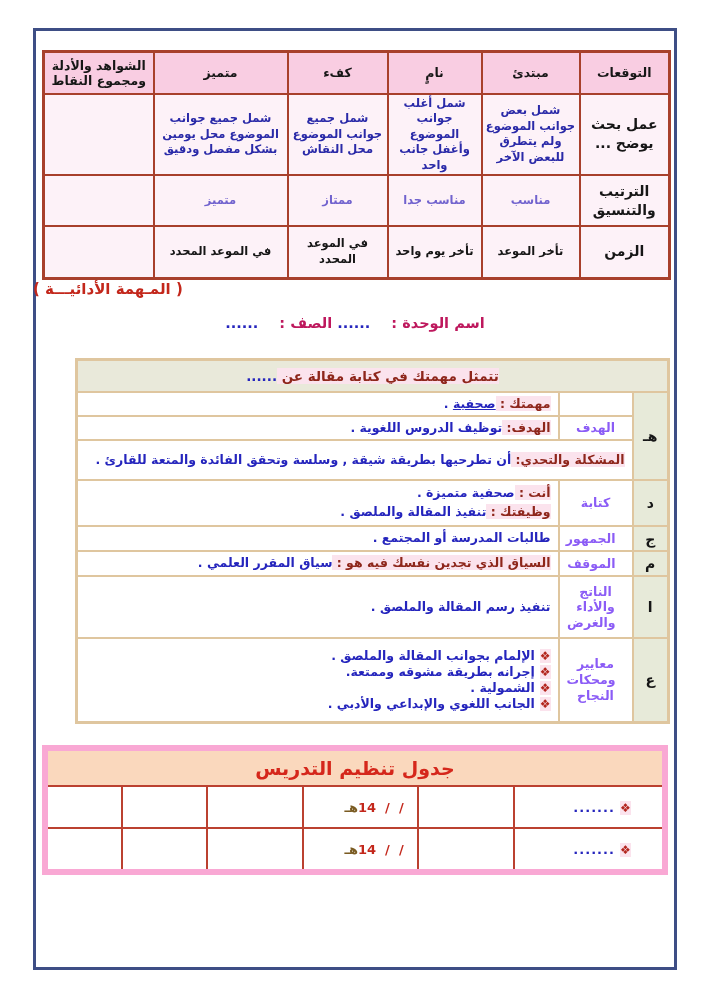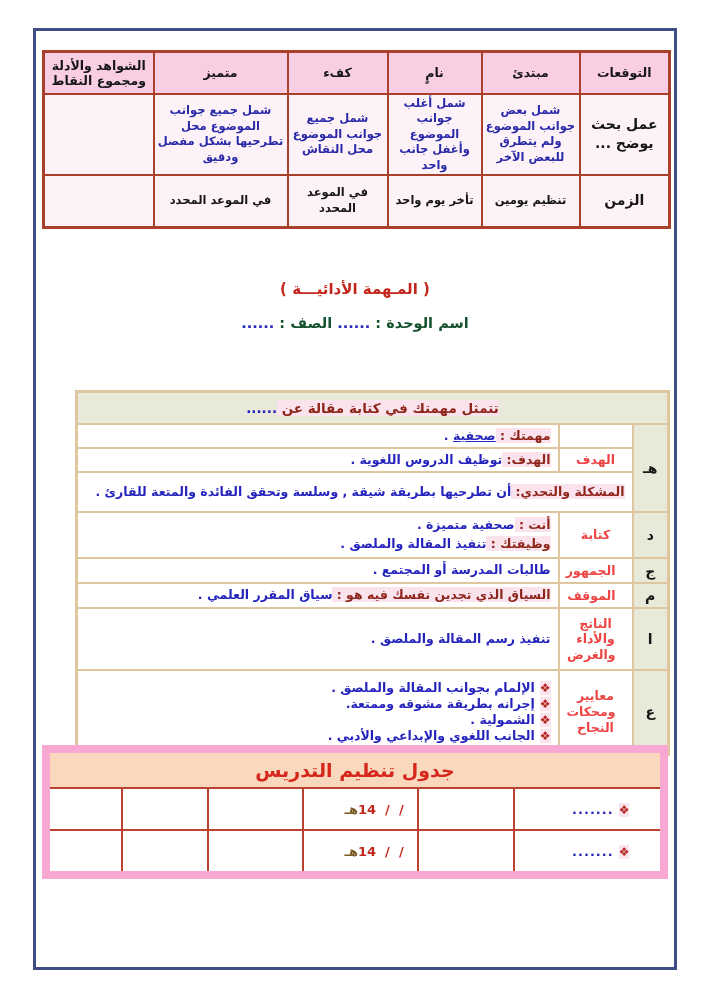--- a/index.html
+++ b/index.html
@@ -20,45 +20,45 @@
   .rubric td,.rubric th{border:2px solid #a8402c;text-align:center;padding:1px 3px;}
   .rubric th{background:#f9cde2;color:#161616;font-size:12.5px;margin-top:8px;}
   .rubric td{background:#fdf2f8;font-size:11.5px;line-height:1.35;}
   .rubric .rowlabel{color:#161616;font-size:14px;}
   .c-blue{color:#2a2aa8;}
   .c-purple{color:#7163ce;}
   .c-black{color:#161616;}
 
   
   .perf-title{
-    position:absolute;left:33px;top:280px;width:644px;text-align:center;
+    position:absolute;left:33px;top:280px;width:644px;text-align:left;
     color:#c3271b;font-size:15px;
   }
   .unit-line{
     position:absolute;left:33px;top:315px;width:644px;text-align:center;
     font-size:14.5px;
   }
 
   
-  .grasp{position:absolute;left:75px;top:358px;width:592px;border:3px solid #dfc69f;background:#fff;margin-top:32px;}
+  .grasp{position:absolute;left:75px;top:358px;width:592px;border:3px solid #dfc69f;background:#fff;}
   .grasp td,.grasp th{border:2px solid #dfc69f;}
   .grasp .hdr{background:#e9e9da;text-align:center;font-size:13.5px;height:28px;}
   .grasp .letter{background:#e7ead9;text-align:center;color:#161616;font-size:14px;}
-  .grasp .label{background:#ffffff;text-align:center;color:#ef4444;font-size:12.5px;line-height:1.25;padding:1px 16px;}
+  .grasp .label{background:#ffffff;text-align:center;color:#8b5cf6;font-size:12.5px;line-height:1.25;padding:1px 16px;}
   .grasp .content{background:#ffffff;padding:1px 7px;font-size:12.5px;line-height:1.5;}
   .seg{white-space:pre-wrap;}
   .seg-maroon{color:#8e261b;background:#fbe3ed;}
   .seg-blue{color:#2525bd;}
   .seg-blue-u{color:#2525bd;text-decoration:underline;}
-  .seg-red{color:#14532d;}
+  .seg-red{color:#be185d;margin-left:16px;}
   .bullet-icon{color:#b3261e;background:#fbe3ed;margin-left:5px;font-size:12px;}
   .bullet-line{line-height:16px;}
 
   
-  .schedule{position:absolute;left:42px;top:745px;width:626px;border:8px solid #f9a8d4;}
+  .schedule{position:absolute;left:42px;top:745px;width:626px;border:6px solid #f9a8d4;}
   .schedule td,.schedule th{border:2.5px solid #bb4130;text-align:center;}
   .schedule .title{background:#fad8bd;color:#d5271b;font-size:19px;height:32px;}
   .schedule th.colhdr{background:#fad8bd;color:#27356b;font-size:13px;height:40px;white-space:pre-line;line-height:1.3;}
   .schedule td{background:#ffffff;height:38px;font-size:13px;padding-left:28px;}
   .topic-dots{color:#2525bd;letter-spacing:1px;}
   .seg-date-red{color:#c3271b;}
   .seg-date-brown{color:#7a5b22;}
 </style>
 </head>
 <body>
@@ -81,26 +81,34 @@
     <th>نامٍ</th>
     <th>كفء</th>
     <th>متميز</th>
     <th>الشواهد والأدلة ومجموع النقاط</th>
   </tr>
   <tr style="height:75px">
     <td class="rowlabel">عمل بحث يوضح ...</td>
     <td class="c-blue">شمل بعض جوانب الموضوع ولم يتطرق للبعض الآخر</td>
     <td class="c-blue">شمل أغلب جوانب الموضوع وأغفل جانب واحد</td>
     <td class="c-blue">شمل جميع جوانب الموضوع محل النقاش</td>
-    <td class="c-blue">شمل جميع جوانب الموضوع محل تطرحيها بشكل مفصل ودقيق</td>
+    <td class="c-blue">شمل جميع جوانب الموضوع محل يومين بشكل مفصل ودقيق</td>
+    <td></td>
+  </tr>
+  <tr style="height:51px">
+    <td class="rowlabel">الترتيب والتنسيق</td>
+    <td class="c-purple">مناسب</td>
+    <td class="c-purple">مناسب جدا</td>
+    <td class="c-purple">ممتاز</td>
+    <td class="c-purple">متميز</td>
     <td></td>
   </tr>
   <tr style="height:52px">
     <td class="rowlabel">الزمن</td>
-    <td class="c-black">تنظيم يومين</td>
+    <td class="c-black">تأخر الموعد</td>
     <td class="c-black">تأخر يوم واحد</td>
     <td class="c-black">في الموعد المحدد</td>
     <td class="c-black">في الموعد المحدد</td>
     <td></td>
   </tr>
 </tbody>
   </table>
 
 <div class="perf-title">( المـهمة الأدائيـــة )</div>
 <div class="unit-line"><span class="seg seg-red">اسم الوحدة : </span><span class="seg seg-blue">...... </span><span class="seg seg-red">الصف : </span><span class="seg seg-blue">......</span></div>

